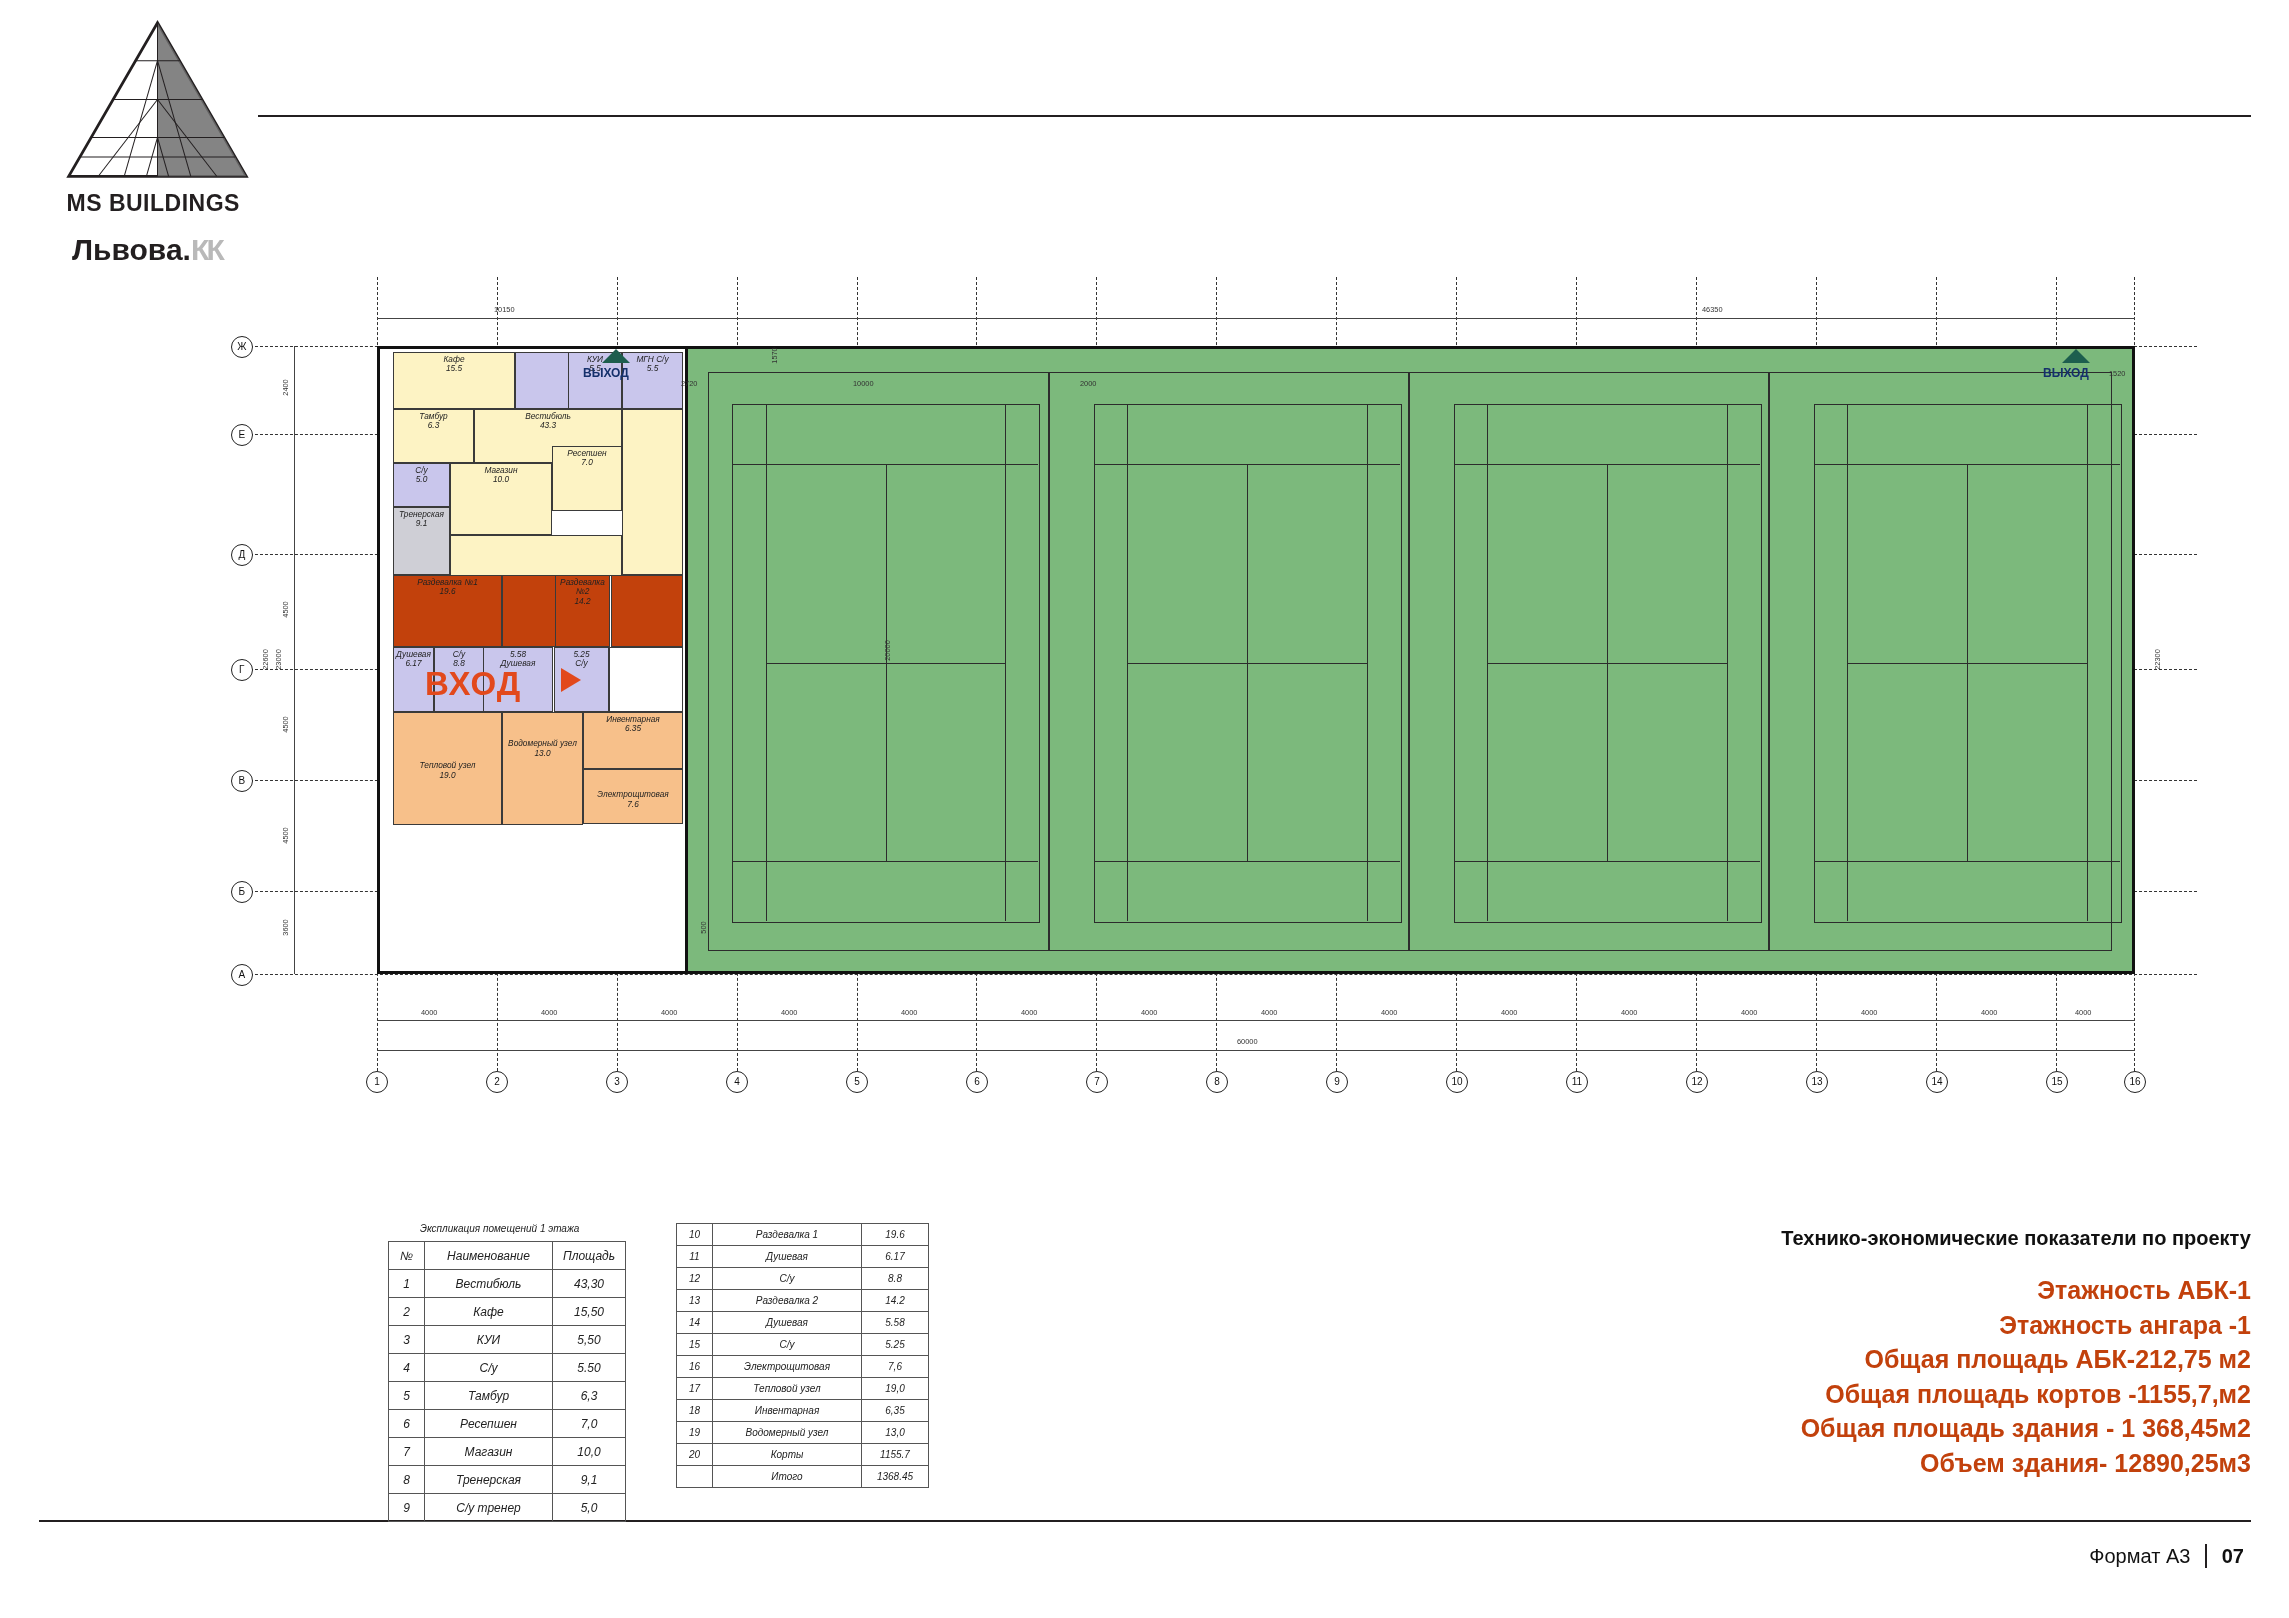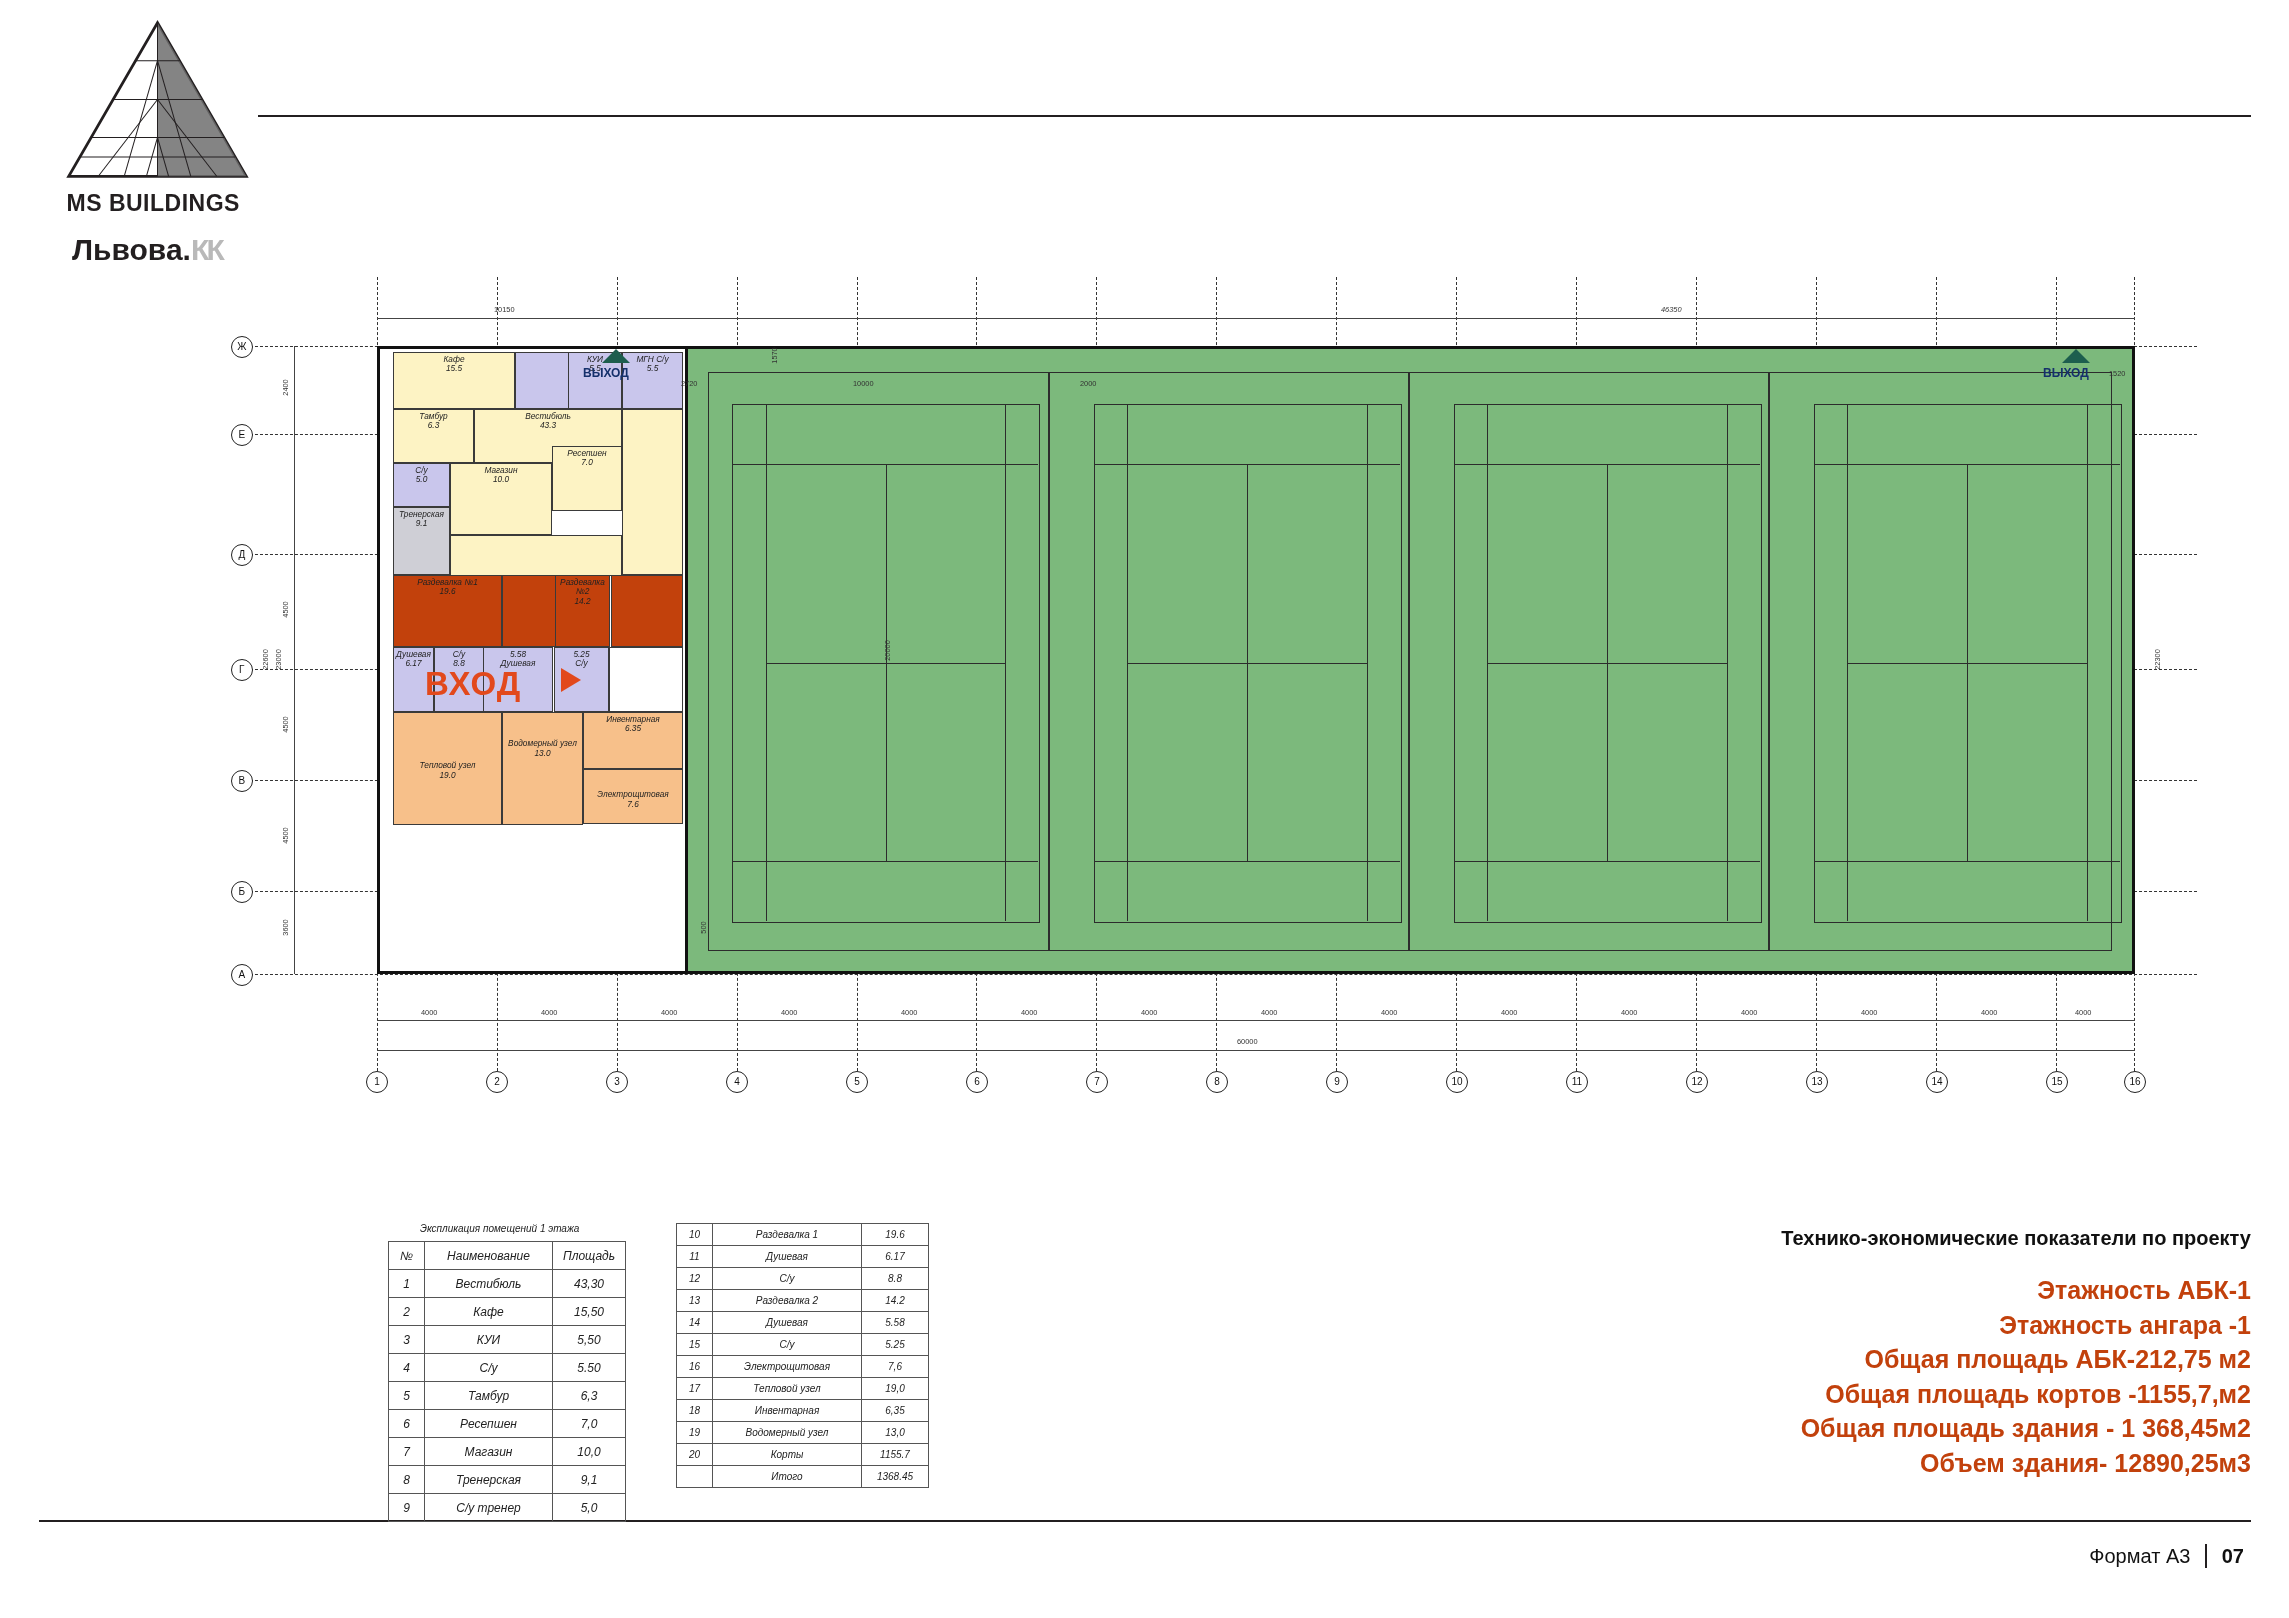--- a/index.html
+++ b/index.html
@@ -332,21 +332,21 @@
     <div class="dimtxt" style="left:37px;top:443px;transform:rotate(-90deg);">4500</div>
     <div class="dimtxt" style="left:37px;top:328px;transform:rotate(-90deg);">4500</div>
     <div class="dimtxt" style="left:37px;top:106px;transform:rotate(-90deg);">2400</div>
     <div class="dimtxt" style="left:14.8px;top:378px;transform:rotate(-90deg);">22600</div>
     <div class="dimtxt" style="left:28px;top:378px;transform:rotate(-90deg);">23000</div>
     <div class="dimtxt" style="left:1907px;top:378px;transform:rotate(-90deg);">22300</div>
 
     <div class="dimline" style="left:137px;top:41px;width:305px;"></div>
     <div class="dimtxt" style="left:254px;top:28px;">10150</div>
     <div class="dimline" style="left:441px;top:41px;width:1454px;"></div>
-    <div class="dimtxt" style="left:1421px;top:28px;font-style:italic;">46350</div>
+    <div class="dimtxt" style="left:1462px;top:28px;">46350</div>
     <div class="dimtxt" style="left:441px;top:102px;">2720</div>
     <div class="dimtxt" style="left:613px;top:102px;">10000</div>
     <div class="dimtxt" style="left:840px;top:102px;">2000</div>
     <div class="dimtxt" style="left:526px;top:74px;transform:rotate(-90deg);">1570</div>
     <div class="dimtxt" style="left:637px;top:369px;transform:rotate(-90deg);">20000</div>
     <div class="dimtxt" style="left:1869px;top:92px;">1520</div>
     <div class="dimtxt" style="left:457px;top:646px;transform:rotate(-90deg);">500</div>
   </div>
 
   <div class="expl-title">Экспликация помещений 1 этажа</div>

